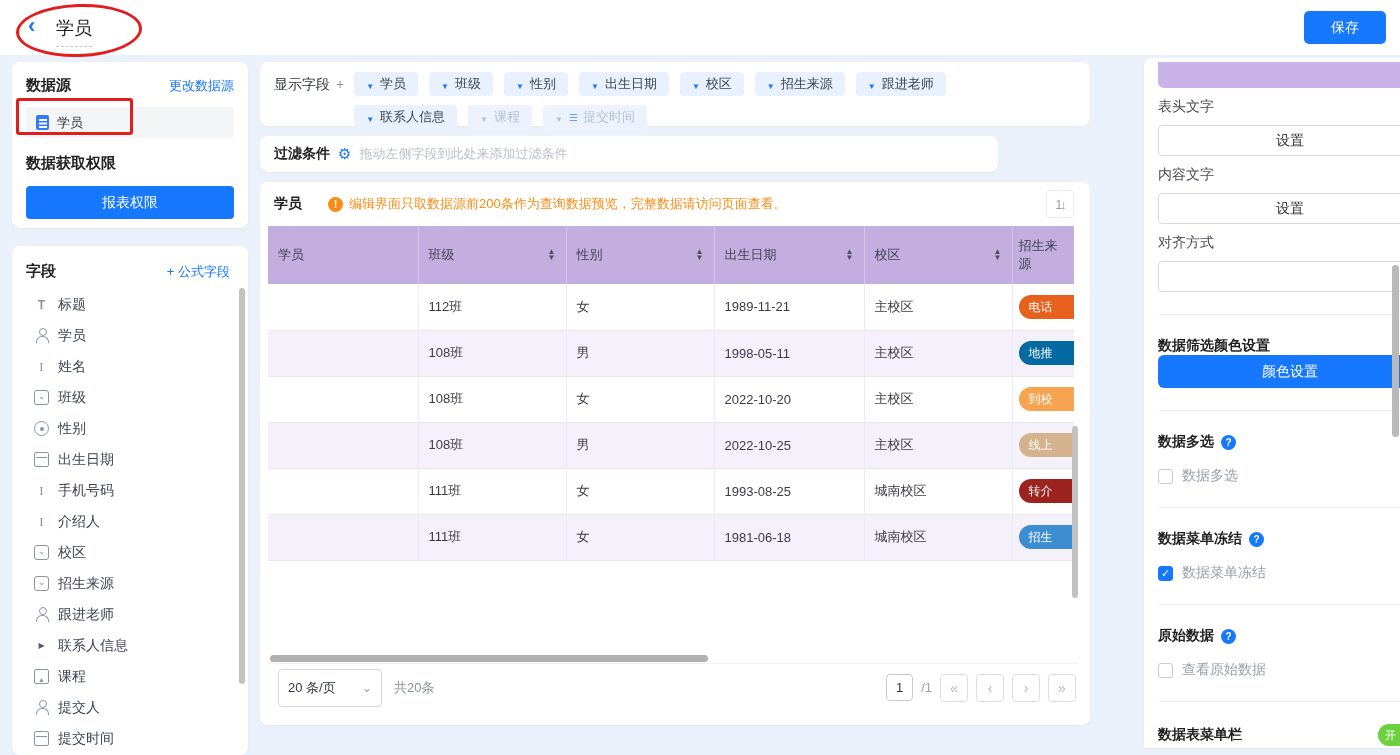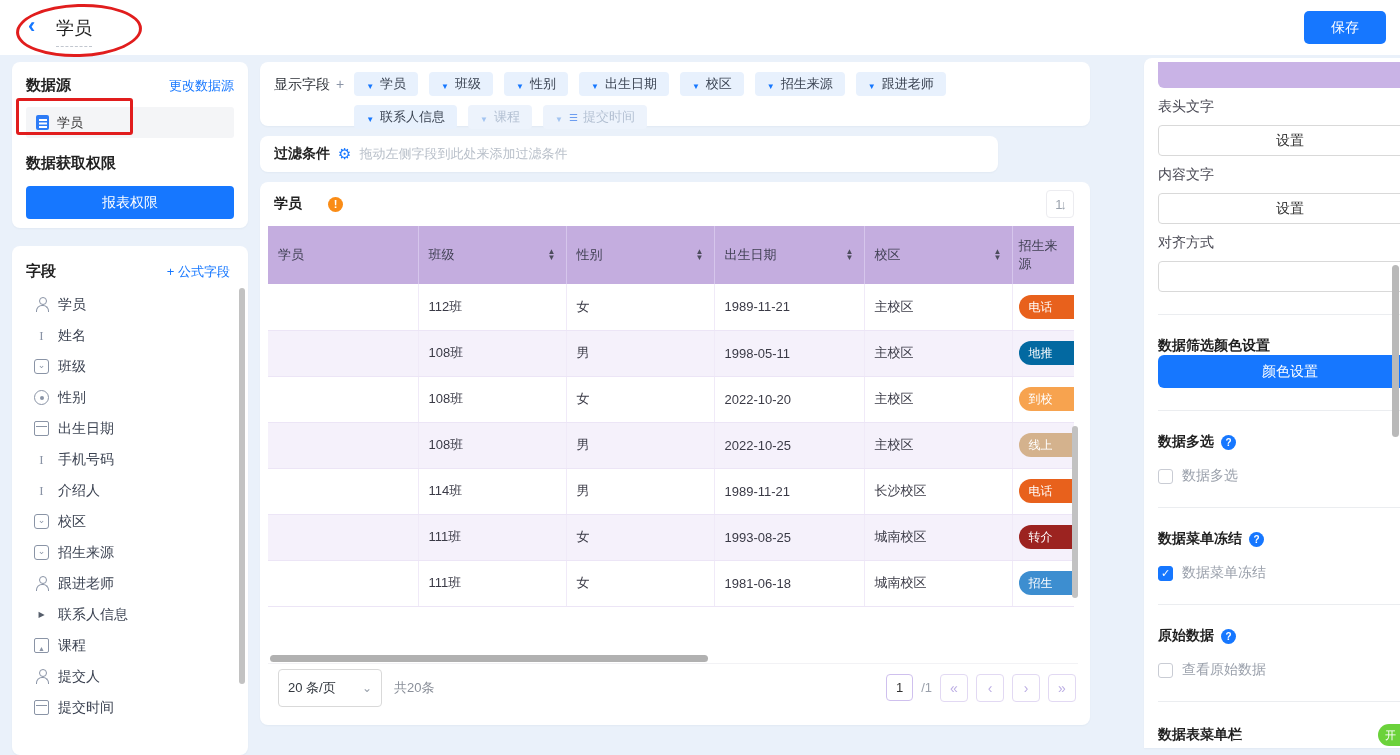--- a/index.html
+++ b/index.html
@@ -146,20 +146,24 @@
   <button class="access-btn">报表权限</button>
 </div>
 
 <div class="card fields-card">
   <div class="fields-head">
     <span class="fields-title">字段</span>
     <span class="blue-link">+ 公式字段</span>
   </div>
   <div class="fields-list">
       <div class="field-item">
+      <span class="fi fi-title"></span>
+      <span>标题</span>
+    </div>
+      <div class="field-item">
       <span class="fi fi-user"></span>
       <span>学员</span>
     </div>
       <div class="field-item">
       <span class="fi fi-text"></span>
       <span>姓名</span>
     </div>
       <div class="field-item">
       <span class="fi fi-select"></span>
       <span>班级</span>
@@ -272,20 +276,21 @@
 <div class="card filter-card">
   <span class="filter-label">过滤条件</span>
   <span class="gear-ic"></span>
   <span class="filter-ph">拖动左侧字段到此处来添加过滤条件</span>
 </div>
 
 <div class="card table-card">
   <div class="table-title-row">
     <span class="table-title">学员</span>
     <span class="warn-ic">!</span>
+    <span class="warn-text">编辑界面只取数据源前200条作为查询数据预览，完整数据请访问页面查看。</span>
     <span class="orderbox"></span>
   </div>
   <div class="table-viewport">
     <table>
       <colgroup>
           <col style="width:150px">
           <col style="width:148px">
           <col style="width:148px">
           <col style="width:150px">
           <col style="width:148px">
@@ -371,28 +376,20 @@
           <tr>
           <td></td>
           <td>108班</td>
           <td>男</td>
           <td>2022-10-25</td>
           <td>主校区</td>
           <td><span class="badge" style="background: rgb(212, 178, 141);">线上</span></td>
         </tr>
           <tr>
           <td></td>
-          <td>114班</td>
-          <td>男</td>
-          <td>1989-11-21</td>
-          <td>长沙校区</td>
-          <td><span class="badge" style="background: rgb(232, 97, 28);">电话</span></td>
-        </tr>
-          <tr>
-          <td></td>
           <td>111班</td>
           <td>女</td>
           <td>1993-08-25</td>
           <td>城南校区</td>
           <td><span class="badge" style="background: rgb(156, 35, 32);">转介</span></td>
         </tr>
           <tr>
           <td></td>
           <td>111班</td>
           <td>女</td>

